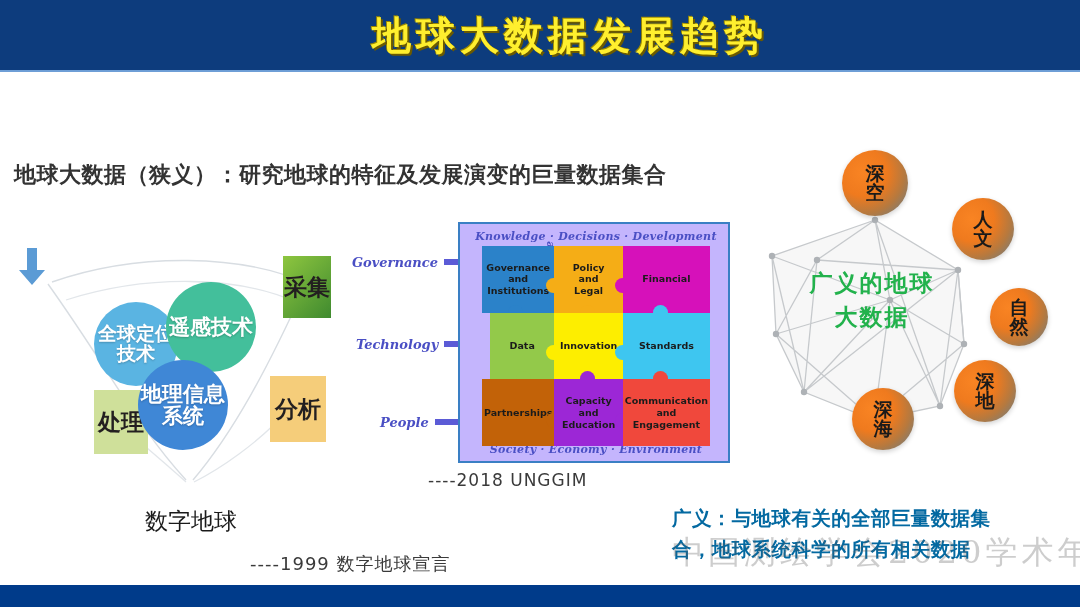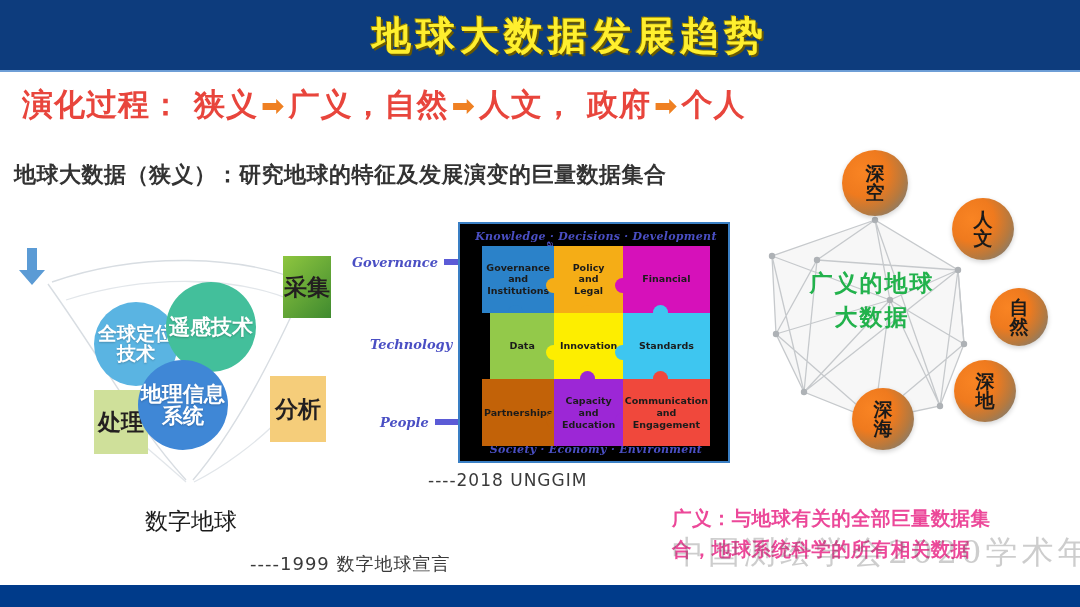--- a/index.html
+++ b/index.html
@@ -54,21 +54,21 @@
     font-family:"DejaVu Sans","Liberation Sans",sans-serif;}
   .cap-2018{position:absolute;left:428px;top:470px;font-size:17px;color:#3a3a3a;letter-spacing:1px;
     font-family:"DejaVu Sans","Liberation Sans",sans-serif;}
 
   
   .ung{position:absolute;left:352px;top:222px;width:380px;height:244px;}
   .ung-arrow-row{position:absolute;display:flex;align-items:center;gap:6px;}
   .ung-arrow-label{font-family:"DejaVu Serif","Liberation Serif",serif;font-style:italic;
     font-size:13px;color:#4a4fc4;font-weight:bold;white-space:nowrap;}
   .ung-frame{position:absolute;left:106px;top:0px;width:272px;height:241px;
-    border:2px solid #3a7fc4;background:#000000;box-sizing:border-box;}
+    border:2px solid #3a7fc4;background:#c4b5fd;box-sizing:border-box;}
   .ung-top,.ung-bot{position:absolute;left:0;width:272px;text-align:center;
     font-family:"DejaVu Serif","Liberation Serif",serif;font-style:italic;font-weight:bold;
     font-size:11px;color:#4a4fc4;letter-spacing:0.3px;}
   .ung-top{top:6px;} .ung-bot{bottom:5px;}
   .ung-sideL,.ung-sideR{position:absolute;font-family:"DejaVu Serif","Liberation Serif",serif;
     font-style:italic;font-weight:bold;font-size:10.5px;color:#4a4fc4;white-space:nowrap;}
   .ung-sideL{left:-8px;top:108px;transform:rotate(-90deg);transform-origin:center;}
   .ung-sideR{right:-17px;top:108px;transform:rotate(90deg);transform-origin:center;}
   .ung-grid{position:absolute;left:22px;top:22px;width:228px;height:200px;
     display:grid;grid-template-columns:1fr 1fr 1fr;grid-template-rows:1fr 1fr 1fr;}
@@ -89,40 +89,37 @@
     background:radial-gradient(circle at 32% 34%, #f98423 0%, #ef7a1e 38%, #b5793f 66%, #5c7f97 100%);
     box-shadow:0 2px 5px rgba(0,0,0,.18);}
   .sp-shenkong{left:80px;top:2px;width:66px;height:66px;}
   .sp-renwen{left:190px;top:50px;width:62px;height:62px;}
   .sp-ziran{left:228px;top:140px;width:58px;height:58px;}
   .sp-shendi{left:192px;top:212px;width:62px;height:62px;}
   .sp-shenhai{left:90px;top:240px;width:62px;height:62px;}
 
   
   .broad-def{position:absolute;left:672px;top:503px;width:400px;font-size:19.5px;font-weight:bold;
-    color:#ec4899;line-height:31px;letter-spacing:0.4px;
+    color:#0369a1;line-height:31px;letter-spacing:0.4px;
     font-family:"DejaVu Sans","Liberation Sans",sans-serif;}
 
   
   .watermark{position:absolute;left:672px;top:531px;width:410px;font-size:32px;color:rgba(90,90,90,0.30);
     letter-spacing:4px;white-space:nowrap;pointer-events:none;
     font-family:"DejaVu Serif","Liberation Serif",serif;}
 </style>
 </head>
 <body>
 
 <div id="slide">
 
   <div class="header-band"></div>
   <div class="header-rule"></div>
   <div class="slide-title">地球大数据发展趋势</div>
 
-  <div class="evo-line">
-    <span>演化过程：</span><span class="gap"></span><span>狭义</span><span class="arw">➡</span><span>广义</span><span>，</span><span>自然</span><span class="arw">➡</span><span>人文</span><span>，</span><span class="gap"></span><span>政府</span><span class="arw">➡</span><span>个人</span>
-  </div>
 
   <div class="narrow-def">地球大数据（狭义）：研究地球的特征及发展演变的巨量数据集合</div>
 
   <div class="venn">
     <svg width="340" height="300">
       <path d="M30 36 C 90 120, 120 180, 168 232" fill="none" stroke="#d8dde2" stroke-width="1.4"></path>
       <path d="M288 36 C 250 120, 215 185, 175 232" fill="none" stroke="#d8dde2" stroke-width="1.4"></path>
       <path d="M34 34 C 120 4, 225 6, 290 36" fill="none" stroke="#d8dde2" stroke-width="1.4"></path>
       <path d="M48 52 C 130 26, 220 28, 278 54" fill="none" stroke="#e2e6ea" stroke-width="1.3"></path>
       <path d="M100 176 C 130 200, 150 218, 168 234" fill="none" stroke="#e2e6ea" stroke-width="1.3"></path>
@@ -158,21 +155,21 @@
   <div class="cap-1999">----1999 数字地球宣言</div>
   <div class="cap-2018">----2018 UNGGIM</div>
 
   <div class="ung">
     <div class="ung-arrow-row" style="left:0px;top:32px;">
       <span class="ung-arrow-label">Governance</span>
       <svg width="42" height="16" viewBox="0 0 42 16">
         <polygon points="0,5 26,5 26,0 42,8 26,16 26,11 0,11" fill="#5b5bd6"></polygon>
       </svg>
     </div>
-    <div class="ung-arrow-row" style="left:18px;top:114px;">
+    <div class="ung-arrow-row" style="left:4px;top:114px;">
       <span class="ung-arrow-label">Technology</span>
       <svg width="42" height="16" viewBox="0 0 42 16">
         <polygon points="0,5 26,5 26,0 42,8 26,16 26,11 0,11" fill="#5b5bd6"></polygon>
       </svg>
     </div>
     <div class="ung-arrow-row" style="left:28px;top:192px;">
       <span class="ung-arrow-label">People</span>
       <svg width="42" height="16" viewBox="0 0 42 16">
         <polygon points="0,5 26,5 26,0 42,8 26,16 26,11 0,11" fill="#5b5bd6"></polygon>
       </svg>

